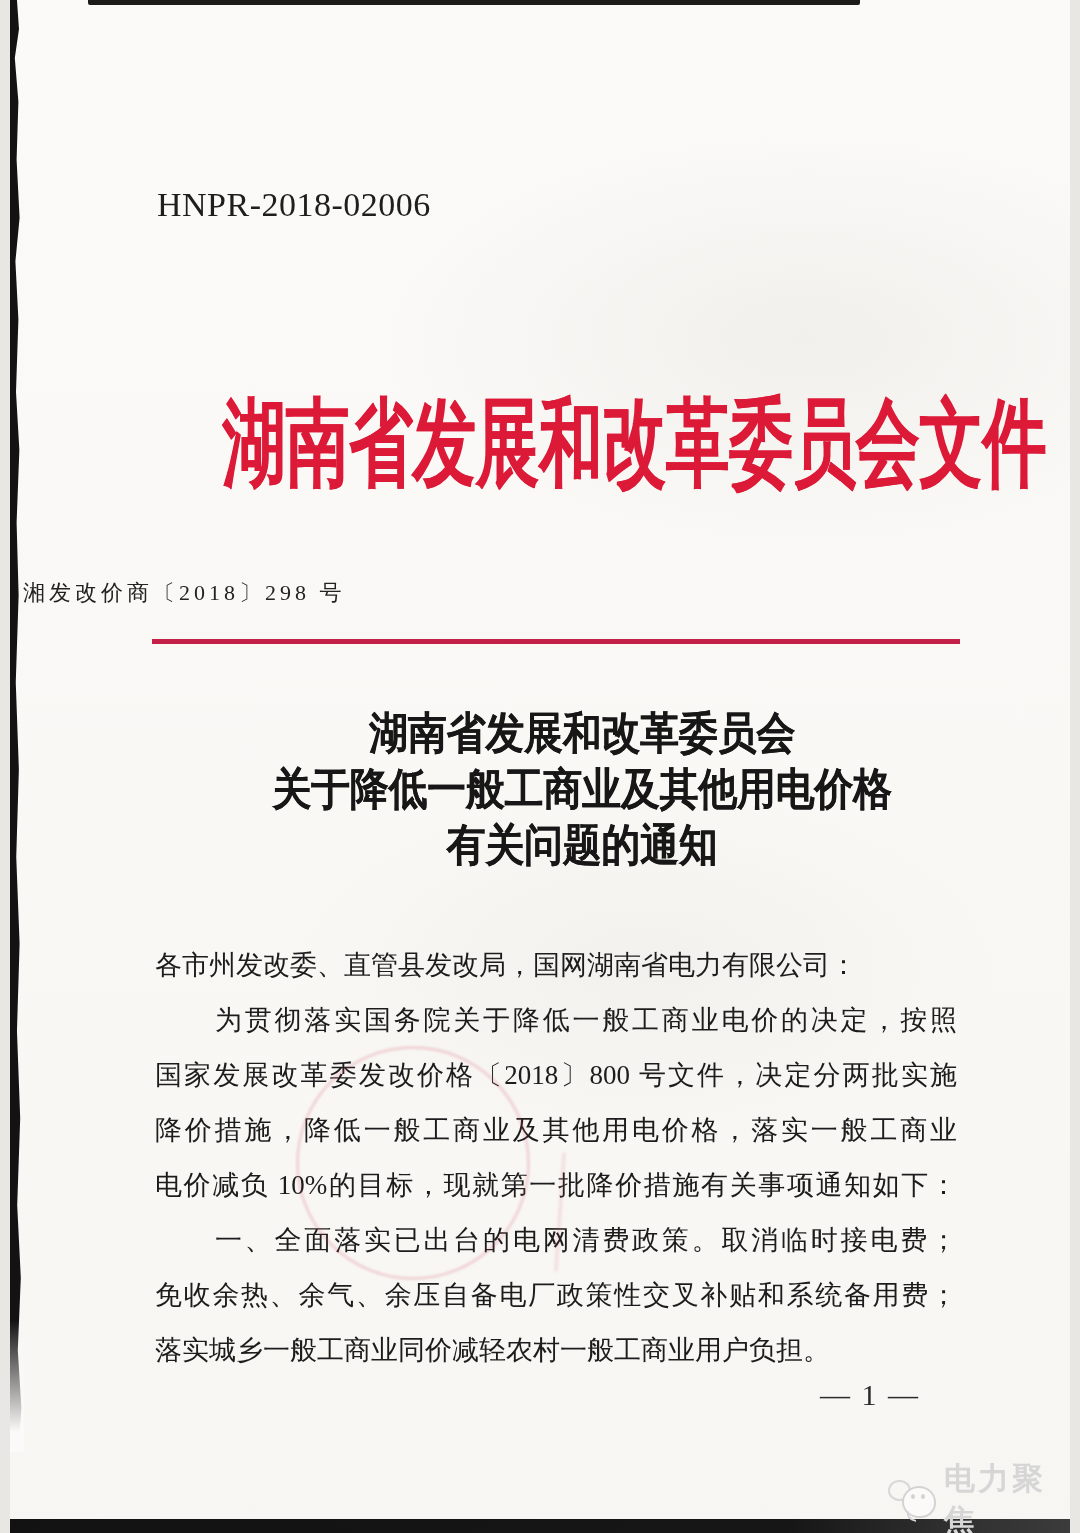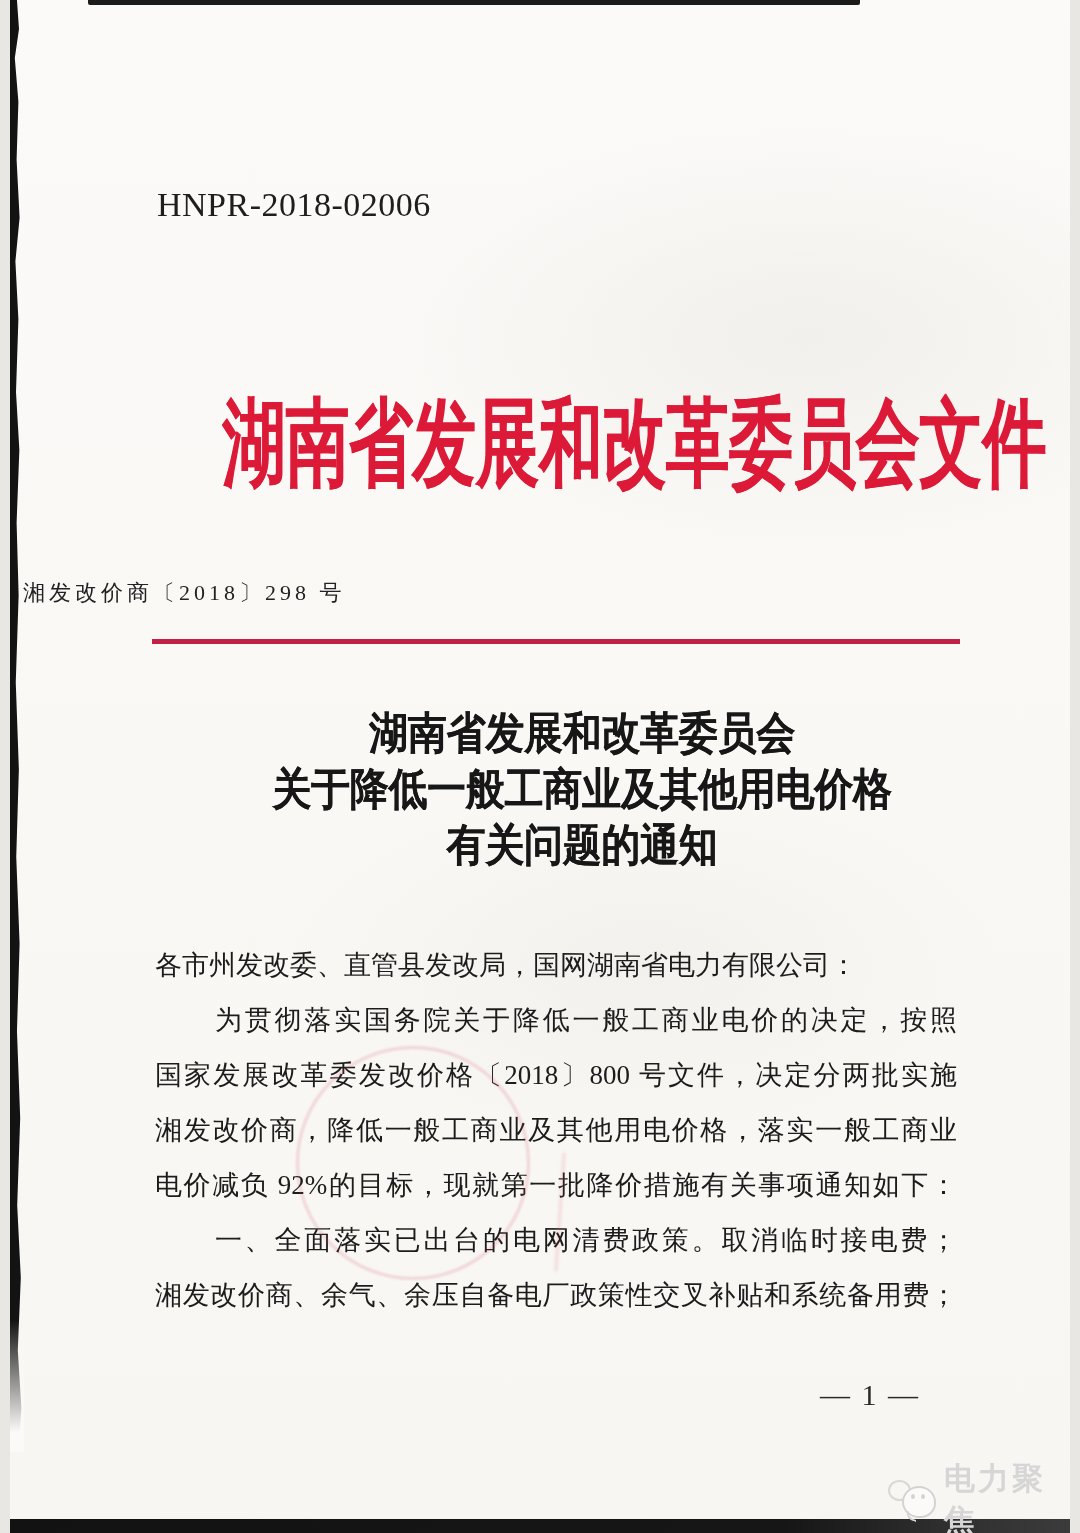--- a/index.html
+++ b/index.html
@@ -83,24 +83,25 @@
   <div class="doc-title">
     <div class="tline"><span>湖南省发展和改革委员会</span></div>
     <div class="tline"><span>关于降低一般工商业及其他用电价格</span></div>
     <div class="tline"><span>有关问题的通知</span></div>
   </div>
 
   <div class="body-text">
     <div class="bline">各市州发改委、直管县发改局，国网湖南省电力有限公司：</div>
     <div class="bline indent fill">为贯彻落实国务院关于降低一般工商业电价的决定，按照</div>
     <div class="bline fill">国家发展改革委发改价格〔2018〕800 号文件，决定分两批实施</div>
-    <div class="bline fill">湘发改价商，降低一般工商业及其他用电价格，落实一般工商业</div>
-    <div class="bline fill">电价减负 92%的目标，现就第一批降价措施有关事项通知如下：</div>
+    <div class="bline fill">降价措施，降低一般工商业及其他用电价格，落实一般工商业</div>
+    <div class="bline fill">电价减负 10%的目标，现就第一批降价措施有关事项通知如下：</div>
     <div class="bline indent fill">一、全面落实已出台的电网清费政策。取消临时接电费；</div>
-    <div class="bline fill">湘发改价商、余气、余压自备电厂政策性交叉补贴和系统备用费；</div>
+    <div class="bline fill">免收余热、余气、余压自备电厂政策性交叉补贴和系统备用费；</div>
+    <div class="bline">落实城乡一般工商业同价减轻农村一般工商业用户负担。</div>
   </div>
 
   <div class="seal-ghost"></div>
   <div class="seal-ghost-mark"></div>
 
   <div class="page-number">— 1 —</div>
 
   <div class="watermark">
     <div class="wm-icon">
       <div class="wm-bubble-small"></div>

